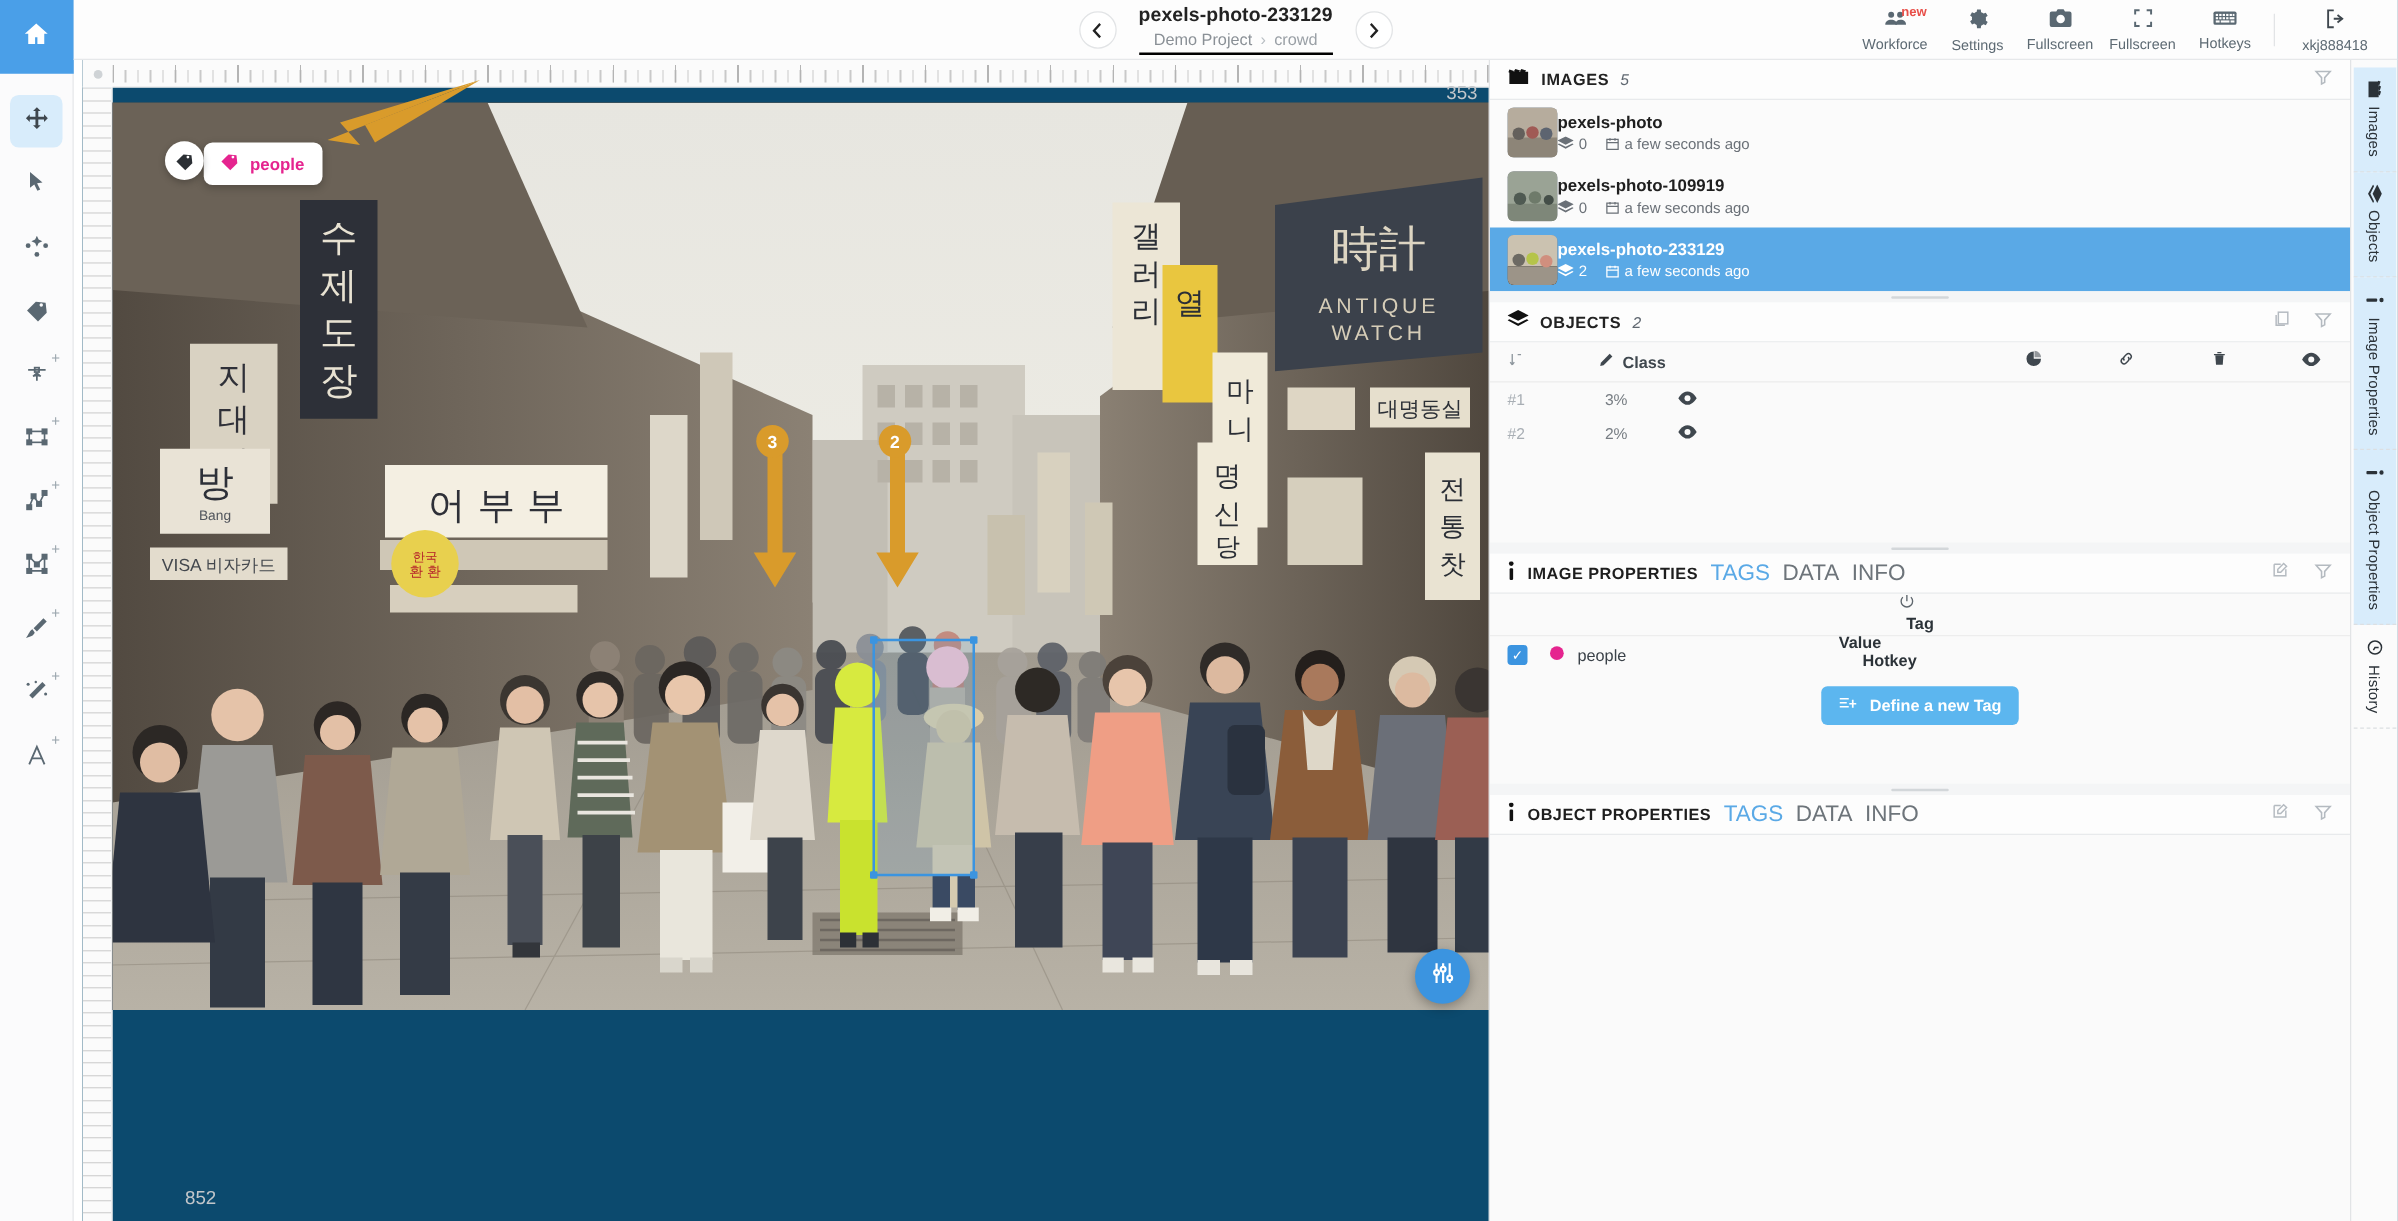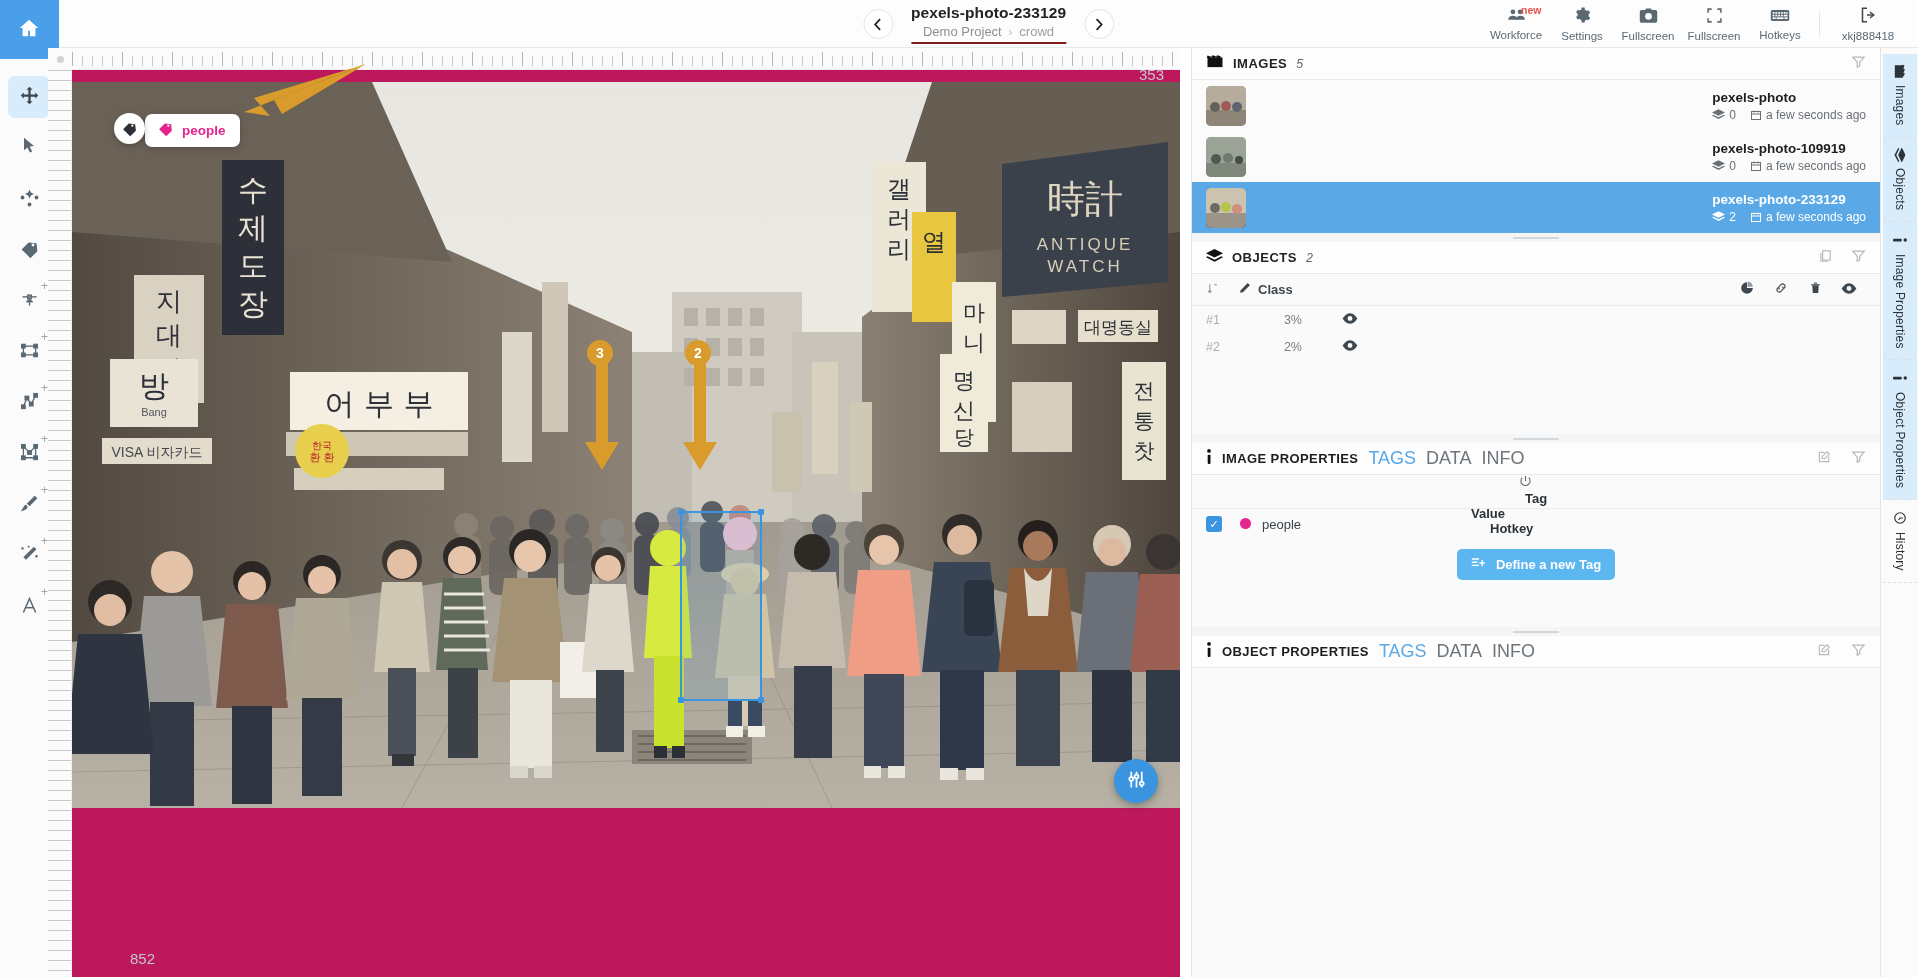--- a/index.html
+++ b/index.html
@@ -46,21 +46,21 @@
   .navcircle {
     width: 30px; height: 30px; border-radius: 50%;
     border: 1px solid #e2e4e6; background: #fff;
     display: flex; align-items: center; justify-content: center;
     color: #2b2b2b; font-size: 13px; font-weight: bold;
   }
   .title-center { text-align: center; padding: 0 4px; }
   .title-main { font-size: 15.5px; font-weight: bold; color: #222; letter-spacing: .1px; }
   .breadcrumb {
     font-size: 13px; color: #8a9096; margin-top: 2px;
-    border-bottom: 2px solid #7f1d1d; padding-bottom: 3px;
+    border-bottom: 2px solid #000000; padding-bottom: 3px;
   }
   .breadcrumb .sep { color: #b9bfc4; margin: 0 3px; }
   .breadcrumb .crumb-last { color: #9aa0a6; }
 
   .top-actions {
     position: absolute; right: 8px; top: 0; height: 48px;
     display: flex; align-items: center;
   }
   .taction {
     width: 66px; height: 48px; display: flex; flex-direction: column;
@@ -70,22 +70,22 @@
   .taction .lbl { font-size: 11.5px; color: #5d6a73; }
   .taction .new-badge {
     position: absolute; top: 4px; left: 38px;
     font-size: 10.5px; color: #e8504a; font-weight: bold;
   }
   .topdivider { width: 1px; height: 26px; background: #e2e4e6; margin: 0 6px; }
   .taction.user { width: 84px; }
 
   
   .canvas-wrap {
-    position: absolute; left: 48px; top: 48px;
-    width: 1132px; height: 929px; background: #be185d; overflow: hidden;
+    position: absolute; left: 66px; top: 48px;
+    width: 1132px; height: 929px; background: #0c4a6e; overflow: hidden;
   }
   .ruler-h {
     position: absolute; left: 0; top: 0; width: 1132px; height: 22px;
     background: #fbfbfb; border-bottom: 1px solid #ececec;
     background-image: repeating-linear-gradient(to right,
       #c9c9c9 0 1px, transparent 1px 10px);
     background-position: 24px 8px; background-size: auto 10px;
     background-repeat: repeat-x;
   }
   .ruler-h::after{
@@ -160,41 +160,41 @@
     padding: 0 14px; background: #fdfdfd; border-bottom: 1px solid #e8eaec;
     color: #222; flex: none;
   }
   .sec-head .stitle { font-size: 13px; font-weight: bold; letter-spacing: .5px; }
   .sec-head .scount { font-size: 12.5px; color: #5f6770; font-style: italic; }
   .sec-head .spacer { flex: 1; }
   .sec-head .hicon { color: #b4bac0; margin-left: 10px; }
 
   .img-list { flex: none; background: #fbfbfb; }
   .img-row {
-    display: flex; align-items: center; padding: 6px 14px; height: 51px; justify-content: space-between;
+    display: flex; align-items: center; padding: 6px 14px; height: 51px;
   }
   .img-row.sel { background: #5aa9e6; }
   .img-thumb {
     width: 40px; height: 40px; border-radius: 5px; overflow: hidden;
     flex: none; background: #8a8f93;
   }
   .img-meta { min-width: 0; }
   .img-name { font-size: 13.5px; font-weight: bold; color: #1e1e1e; }
   .img-row.sel .img-name { color: #fff; }
   .img-sub { display: flex; align-items: center; gap: 14px; margin-top: 3px; }
   .img-sub span { font-size: 12px; color: #6a7077; display: flex; align-items: center; gap: 4px; }
   .img-row.sel .img-sub span { color: #fff; }
 
   .grip { height: 9px; display: flex; align-items: center; justify-content: center; background: #f4f5f6; flex:none;}
   .grip i { display: block; width: 46px; height: 2px; background: #d3d7da; border-radius: 2px; }
 
   .obj-table { background: #fafafa; flex: none; }
   .obj-head {
     display: flex; align-items: center; height: 32px; padding: 0 14px;
-    border-bottom: 1px solid #ececec; color: #3f474e;
+    border-bottom: 1px solid #ececec; color: #3f474e; gap: 40px;
   }
   .obj-head .c-sort { width: 32px; color:#8f979e; }
   .obj-head .c-class { flex: 1; display: flex; align-items: center; gap: 7px; font-size: 13px; font-weight: bold; }
   .obj-head .c-i { width: 34px; text-align: center; color: #3f474e; }
   .obj-row {
     display: flex; align-items: center; height: 27px; padding: 0 14px; font-size: 13px;
   }
   .obj-row .c-num { width: 32px; color: #a8aeb4; font-size: 12.5px; }
   .obj-row .c-class { flex: 1; display: flex; align-items: center; gap: 9px; color: #1e1e1e; font-weight: bold; }
   .obj-row .c-pct { width: 64px; text-align: right; color: #777d83; font-size: 12.5px; }

